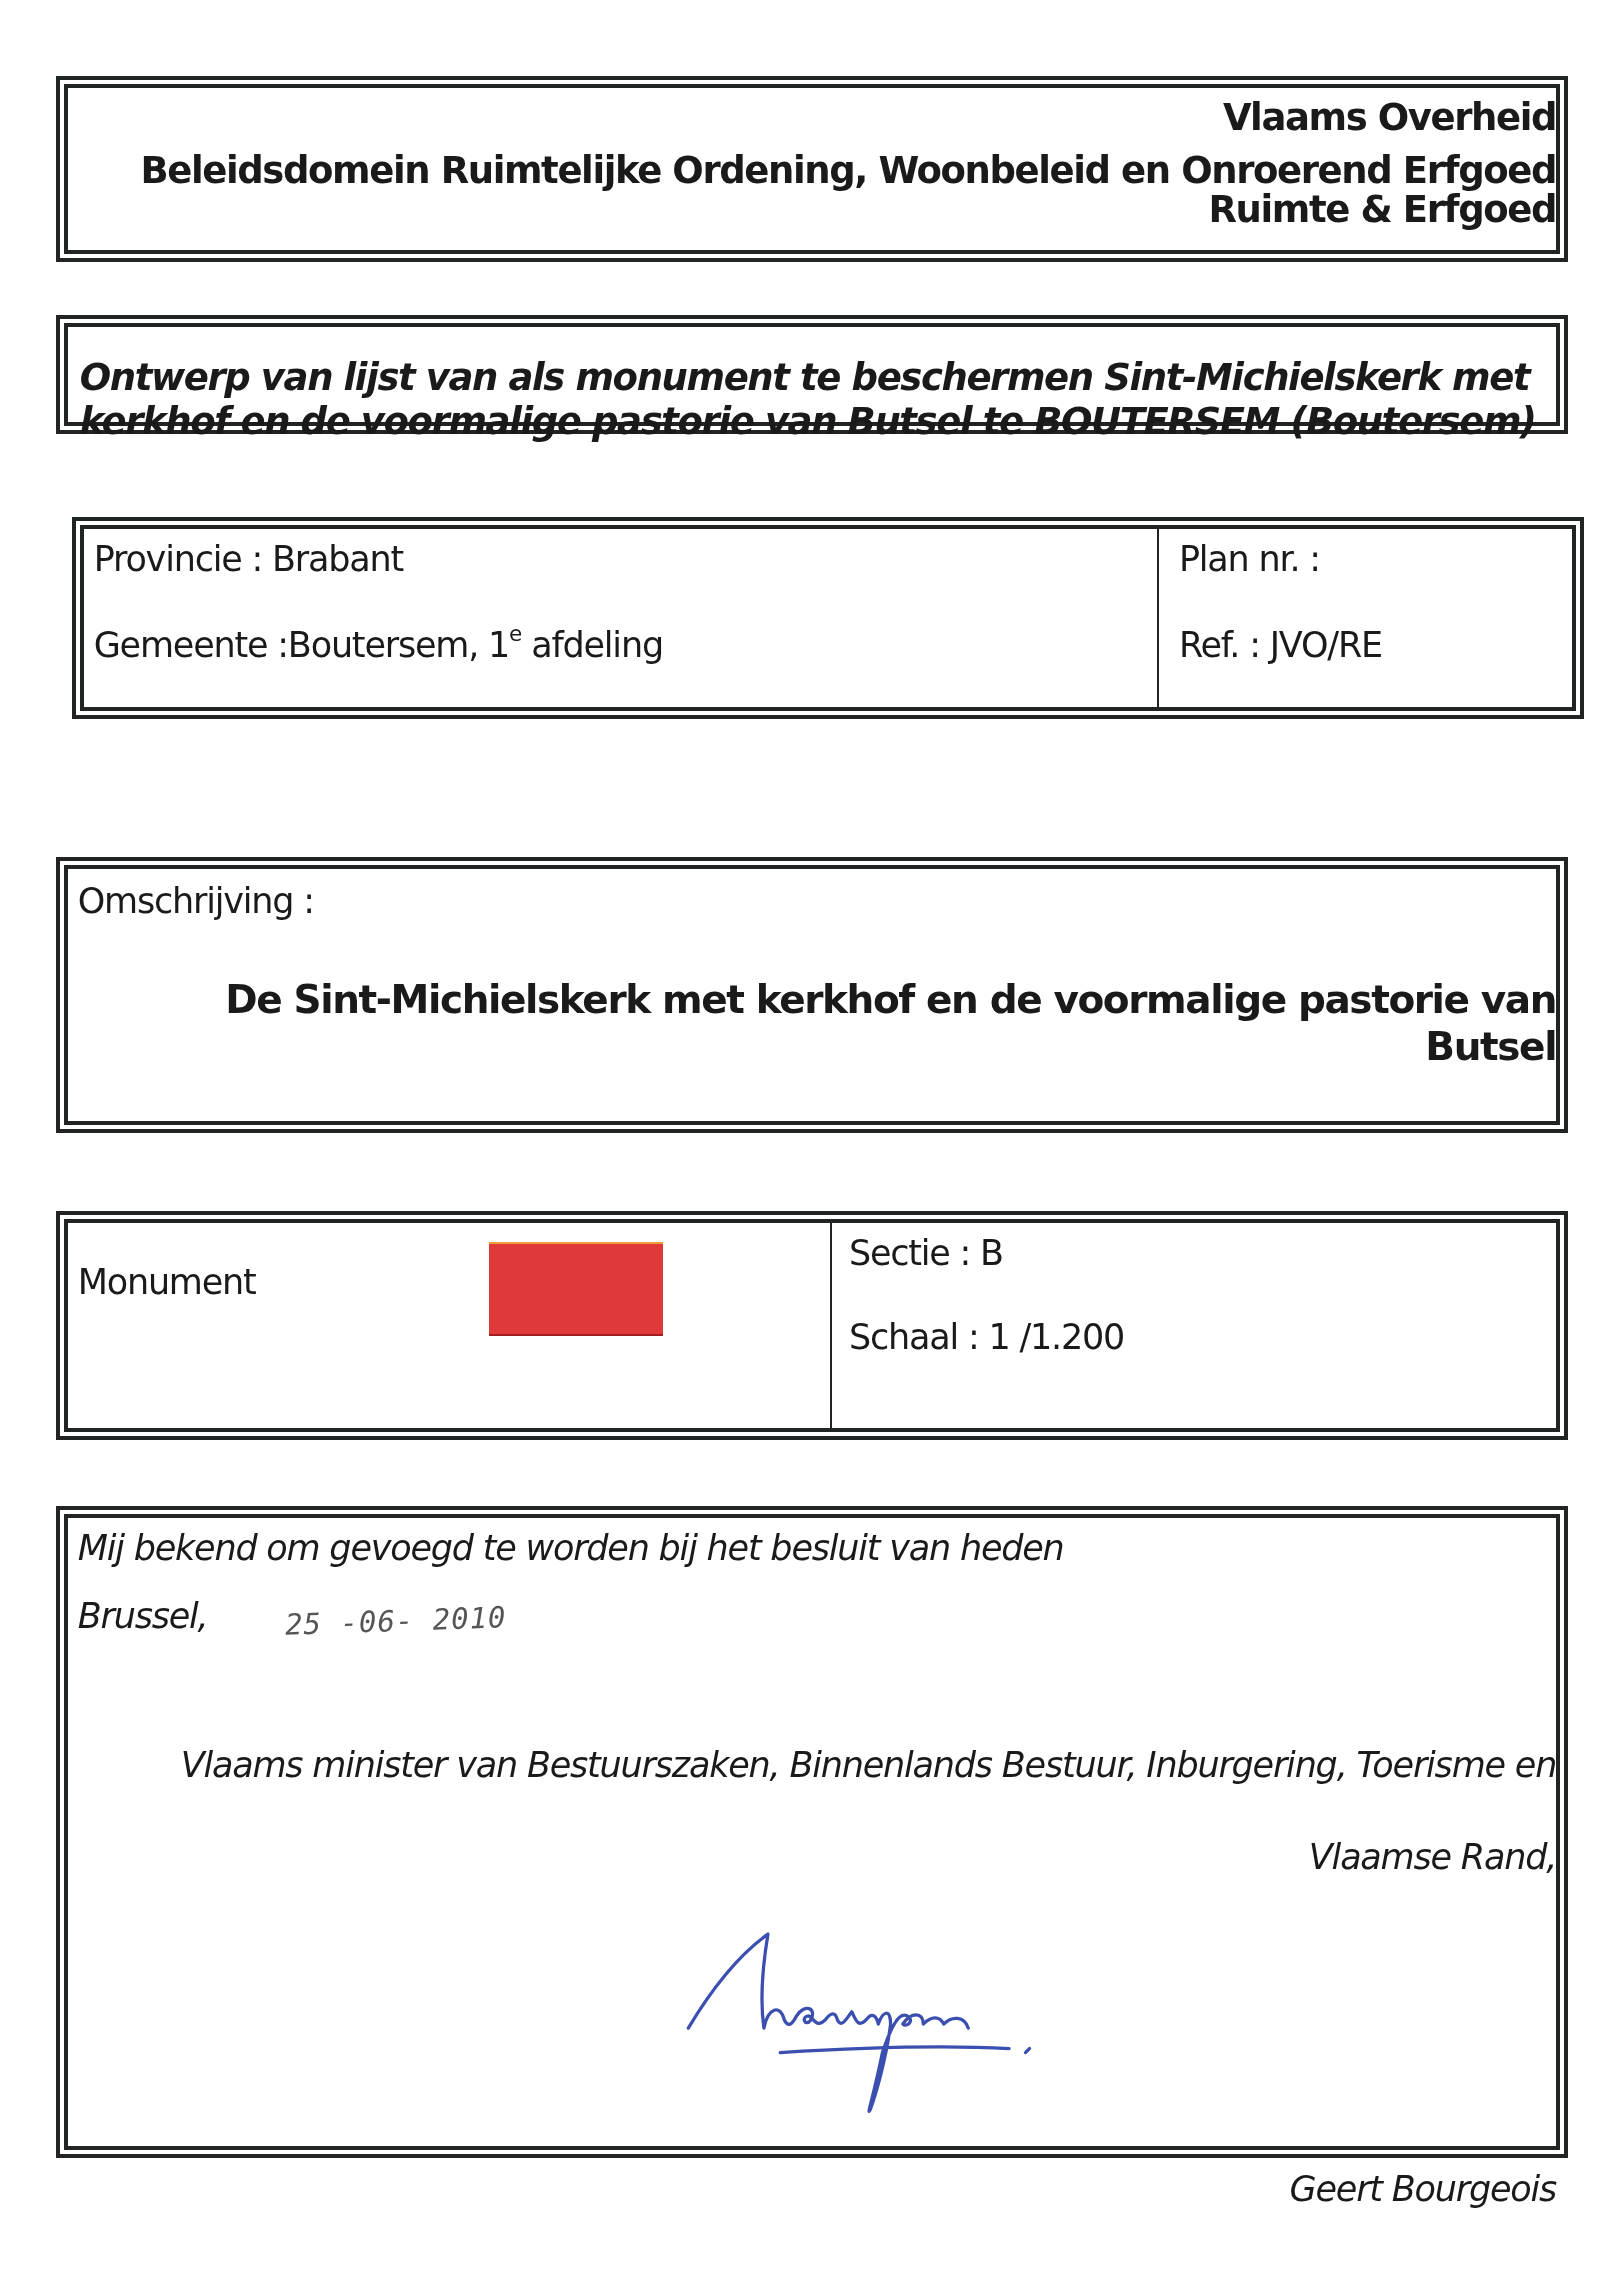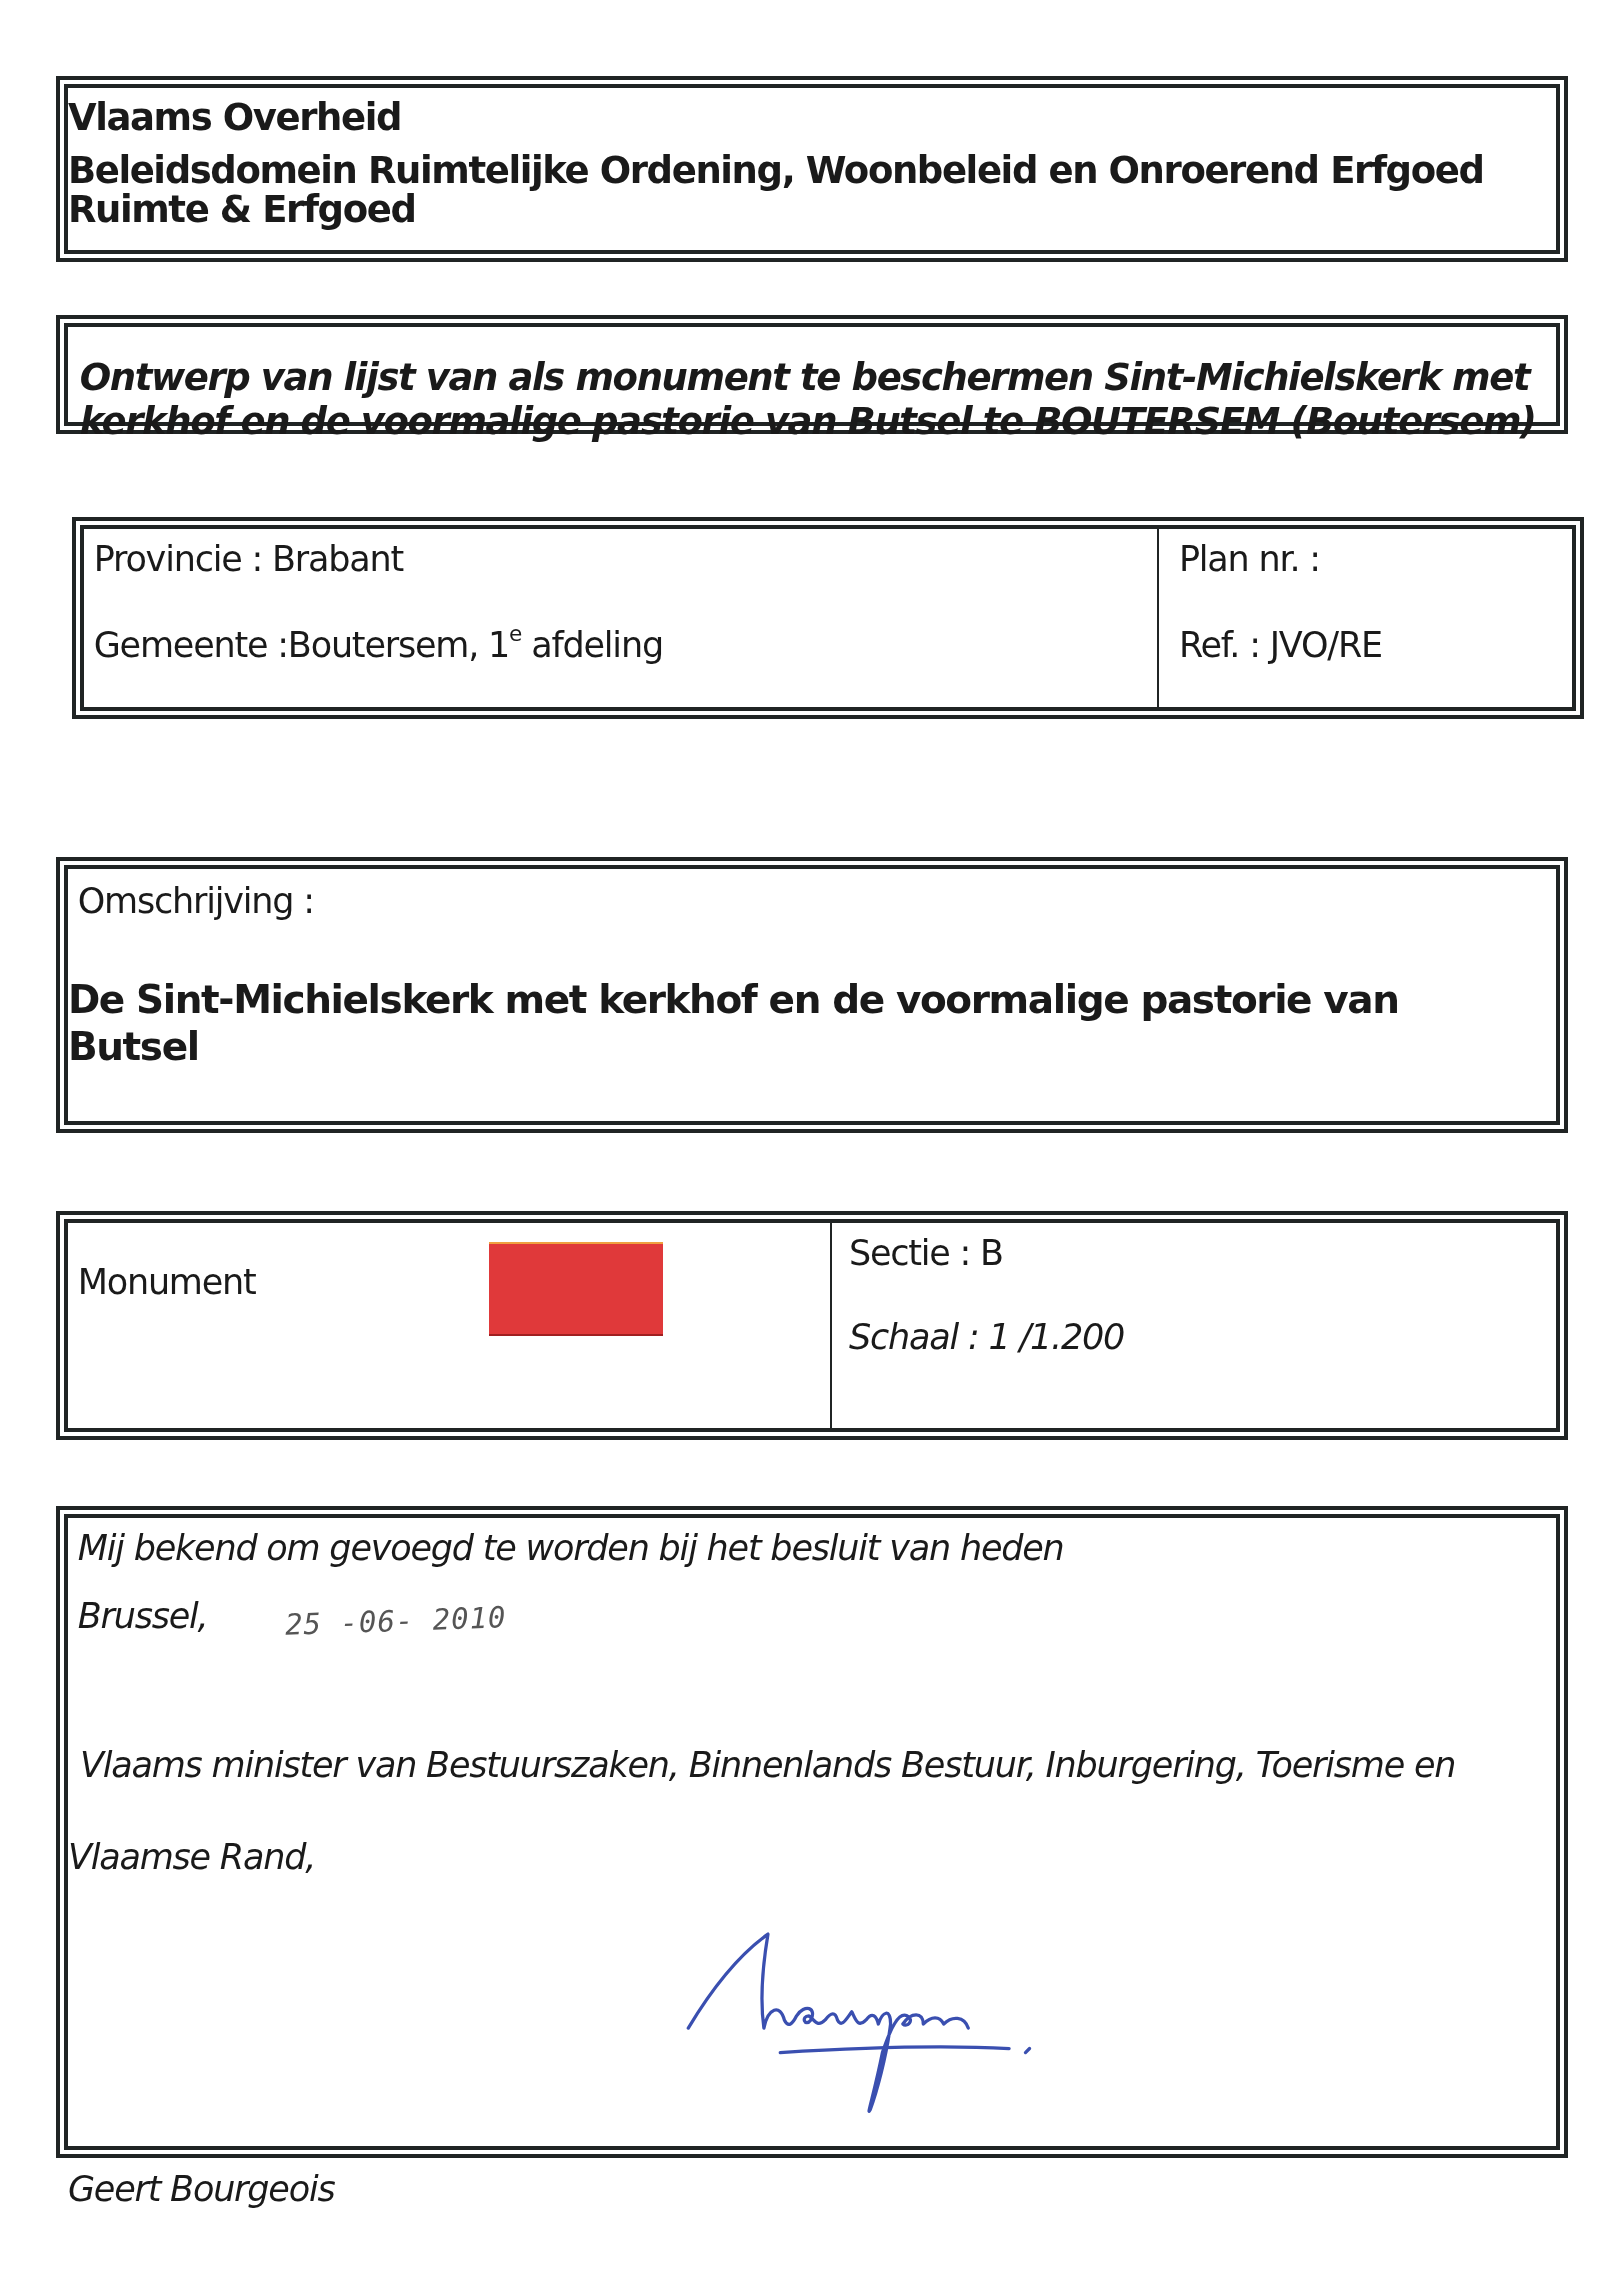--- a/index.html
+++ b/index.html
@@ -12,21 +12,21 @@
       box-sizing: border-box;
       border: 4.9px solid #202424;
       padding: 3.9px;
     }
     .box > .inner {
       position: relative; width: 100%; height: 100%;
       box-sizing: border-box;
       border: 4.9px solid #202424;
       background: #fff;
     }
-    .center { text-align: left; }
+    .center { text-align: right; }
     .t { position: absolute; white-space: nowrap; font-size: 35px; letter-spacing: -1.2px; }
     .tb { position: absolute; font-weight: bold; font-size: 37px; letter-spacing: -1.4px; }
     #box1 { top: 76px; height: 186px; }
     #box2 { top: 315px; height: 119px; font-style: italic; }
     #box3 { top: 517px; height: 202px; margin-left: 16px; }
     #box4 { top: 857px; height: 276px; }
     #box5 { top: 1211px; height: 229px; }
     #box6 { top: 1506px; height: 652px; font-style: italic; }
     .vdiv { position: absolute; top: 0; bottom: 0; width: 0; border-left: 2px solid #202424; }
     .swatch { position: absolute; background: #e0393a; border-top: 2px solid #f0a040; border-bottom: 2px solid #a01f20; }
@@ -68,21 +68,21 @@
     <div class="tb center" style="left:0;right:0;top:155px;font-size:39px;">Butsel</div>
   </div>
 </div>
 
 <div class="box" id="box5">
   <div class="inner">
     <div class="t" style="left:9.8px;top:39px;">Monument</div>
     <div class="swatch" style="left: 421px; top: 19.6px; width: 174px; height: 90px; background: rgb(224, 57, 58);"></div>
     <div class="vdiv" style="left:762px;"></div>
     <div class="t" style="left:781px;top:9.8px;">Sectie : B</div>
-    <div class="t" style="left:781px;top:94px;font-style:italic;">Schaal : 1 /1.200</div>
+    <div class="t" style="left:781px;top:94px;">Schaal : 1 /1.200</div>
   </div>
 </div>
 
 <div class="box" id="box6">
   <div class="inner">
     <div class="t" style="left:9.8px;top:9.8px;">Mij bekend om gevoegd te worden bij het besluit van heden</div>
     <div class="t" style="left:9.8px;top:78px;">Brussel,</div>
     <div class="stamp" style="left:217px;top:86px;transform:rotate(-2deg);">25 -06- 2010</div>
     <div class="t center" style="left:0;right:0;top:227px;padding-left:12px;">Vlaams minister van Bestuurszaken, Binnenlands Bestuur, Inburgering, Toerisme en</div>
     <div class="t center" style="left:0;right:0;top:271px;margin-top:48px;">Vlaamse Rand,</div>

